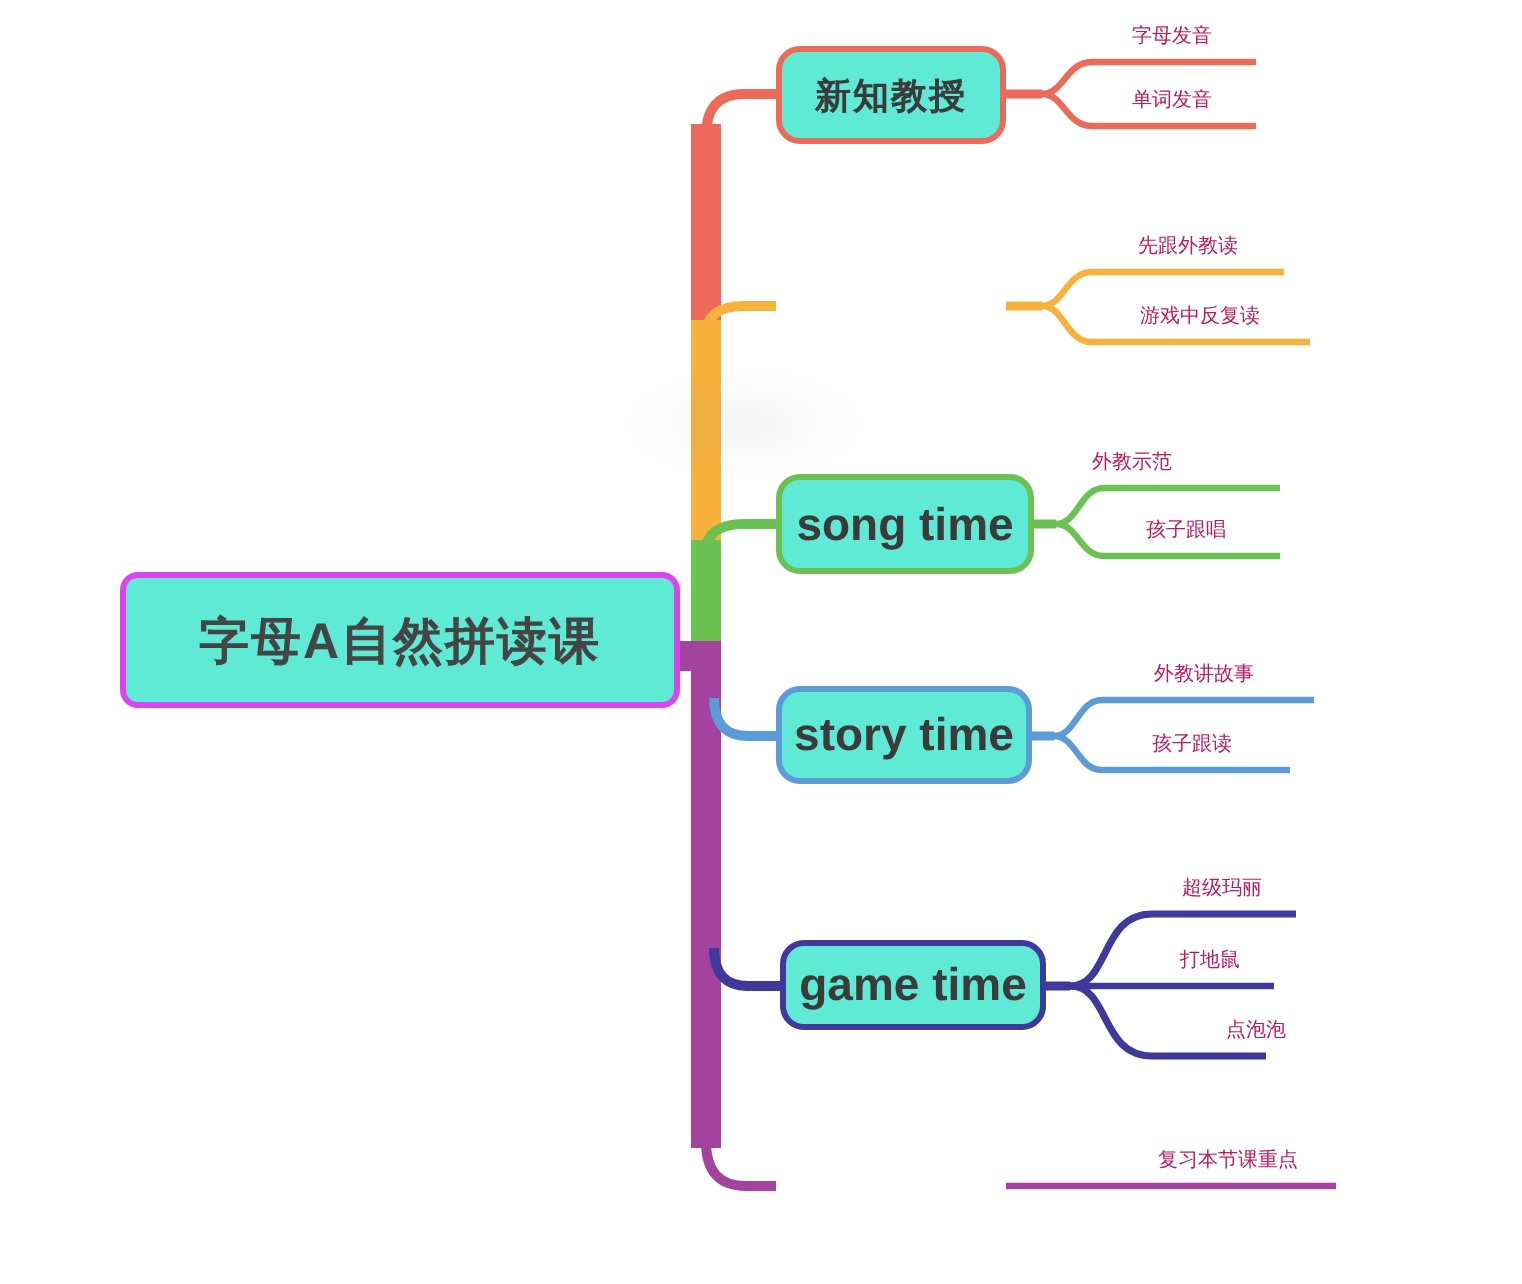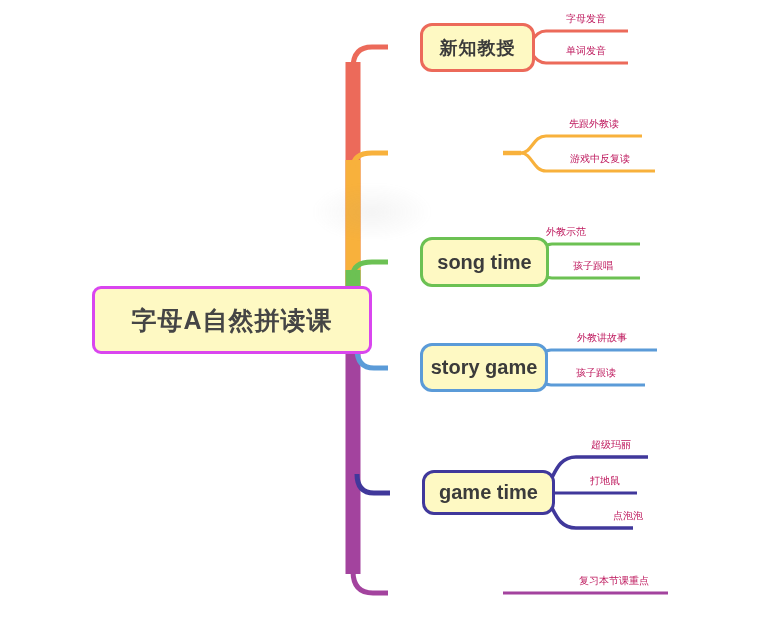--- a/index.html
+++ b/index.html
@@ -7,37 +7,36 @@
     position:relative;
     width:761px;height:642px;
     background:#ffffff;
     overflow:hidden;
     font-family:"Liberation Sans","DejaVu Sans",sans-serif;
   }
   svg.connectors{position:absolute;left:0;top:0;}
   .node{
     position:absolute;
     display:flex;align-items:center;justify-content:center;
-    background:#fef9c3;
+    background:#5eead4;
     box-sizing:border-box;
     white-space:nowrap;
-    margin-left:32px;
   }
   .central{
     left:60px;top:286px;width:280px;height:68px;
     border:3px solid #d946ef;border-radius:9px;
     font-size:25px;font-weight:700;color:#454545;
     letter-spacing:1px;
   }
   .branch{
     border-width:3px;border-style:solid;border-radius:12px;
     color:#3b3b3b;font-weight:700;font-size:18px;
     letter-spacing:1px;
   }
-  .branch.en{font-size:20px;font-weight:600;letter-spacing:0;}
+  .branch.en{font-size:23px;font-weight:600;letter-spacing:0;}
   .b1{left:388px;top:23px;width:115px;height:49px;border-color:#ec6a5a;}
   .b2{left:388px;top:129px;width:115px;height:48px;border-color:#f8b13c;}
   .b3{left:388px;top:237px;width:129px;height:50px;border-color:#6cc153;}
   .b4{left:388px;top:343px;width:128px;height:49px;border-color:#5b9bd8;}
   .b5{left:390px;top:470px;width:133px;height:45px;border-color:#40389b;}
   .b6{left:388px;top:570px;width:115px;height:47px;border-color:#a3439e;}
   .leaf{
     position:absolute;
     transform:translateX(-50%);
     font-size:10px;line-height:18px;color:#be185d;
@@ -102,21 +101,21 @@
       <path d="M 535,493 C 555,493 550,528 576,528 L 633,528" stroke-width="3.6"></path>
     </g>
   </svg>
 
   <div class="watermark"></div>
 
   <div class="node central">字母A自然拼读课</div>
 
   <div class="node branch b1">新知教授</div>
   <div class="node branch en b3">song time</div>
-  <div class="node branch en b4">story game</div>
+  <div class="node branch en b4">story time</div>
   <div class="node branch en b5">game time</div>
 
   <div class="leaf" style="left:586px;top:10px;">字母发音</div>
   <div class="leaf" style="left:586px;top:42px;">单词发音</div>
 
   <div class="leaf" style="left:594px;top:115px;">先跟外教读</div>
   <div class="leaf" style="left:600px;top:150px;">游戏中反复读</div>
 
   <div class="leaf" style="left:566px;top:223px;">外教示范</div>
   <div class="leaf" style="left:593px;top:257px;">孩子跟唱</div>

